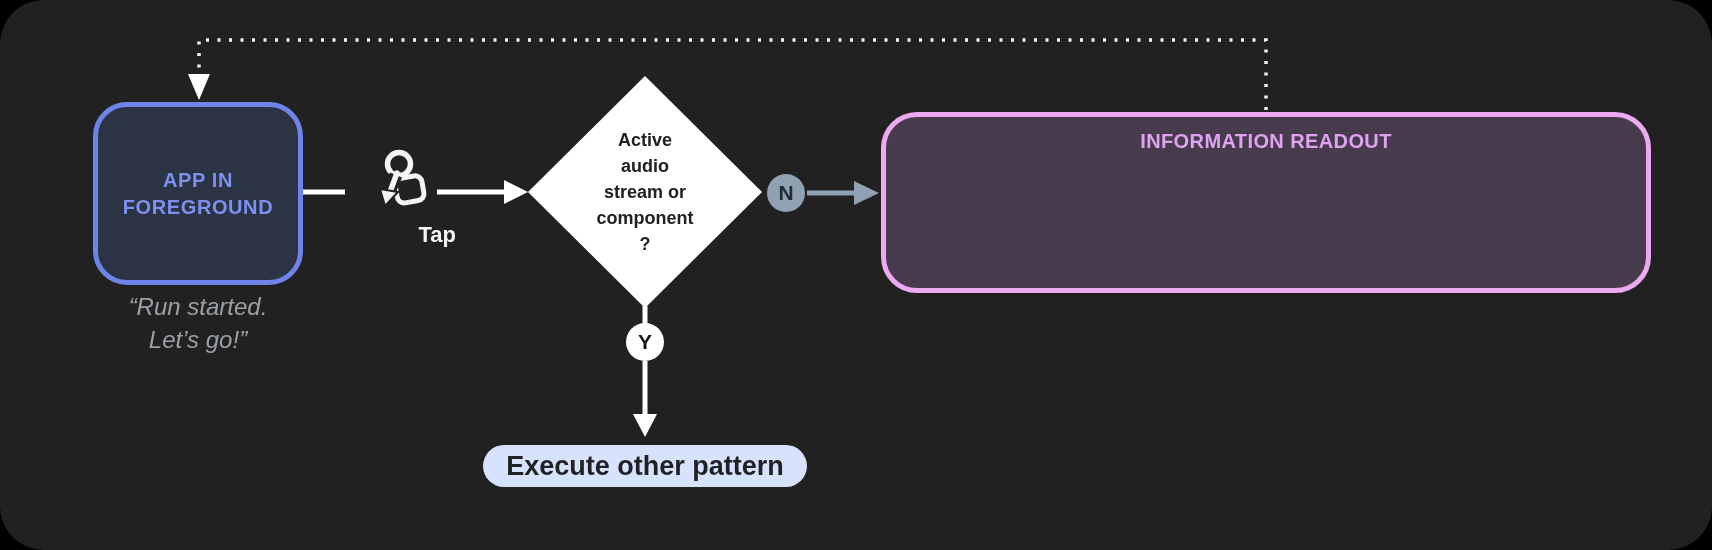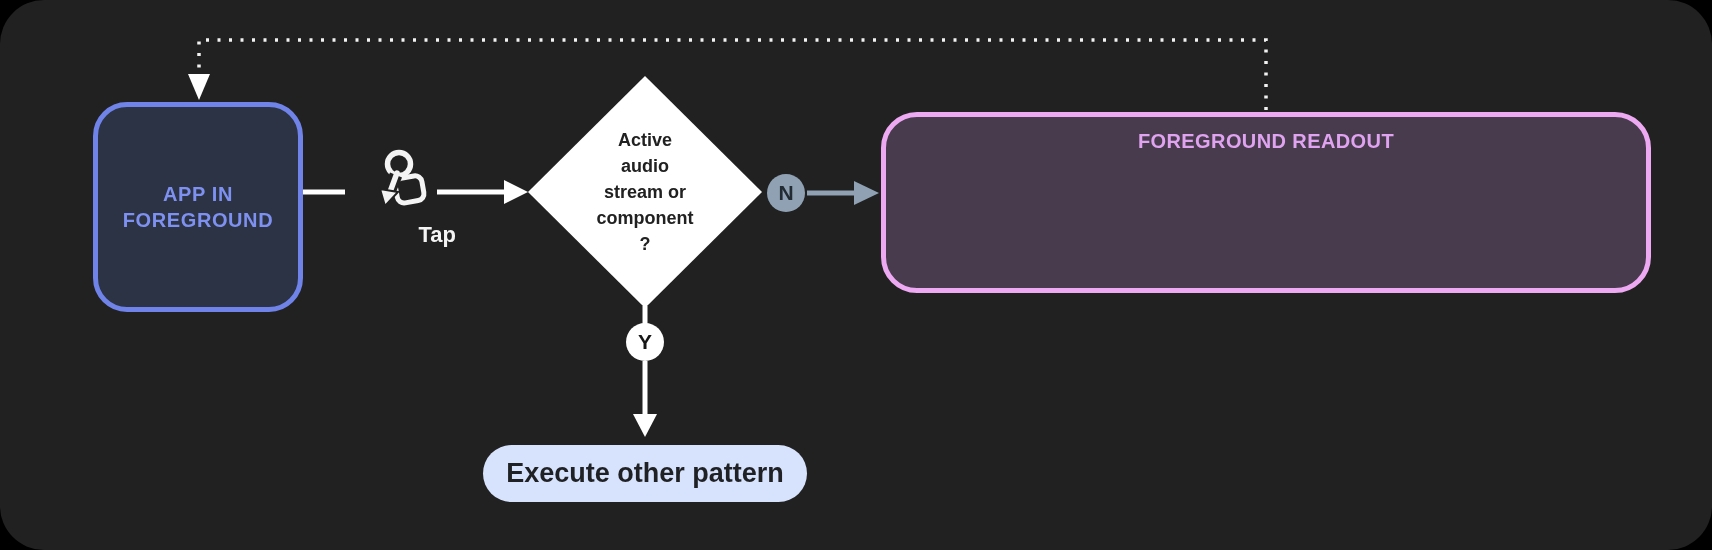--- a/index.html
+++ b/index.html
@@ -3,21 +3,21 @@
 <meta charset="utf-8">
 <style>
   html,body{margin:0;padding:0;background:#000;}
   .stage{position:relative;width:1712px;height:550px;font-family:"Liberation Sans",sans-serif;overflow:hidden;}
   .panel{position:absolute;inset:0;background:#212121;border-radius:44px;}
 
   .connectors{position:absolute;left:0;top:0;}
 
   
   .app-node{
-    position:absolute;left:93px;top:102px;width:210px;height:210px;
+    position:absolute;left:93px;top:102px;width:210px;height:183px;
     background:#2B3344;border:5px solid #6F83E8;border-radius:34px;
     box-sizing:border-box;display:flex;align-items:center;justify-content:center;
   }
   .app-node .label{
     color:#7E90F0;font-size:20px;font-weight:700;letter-spacing:.6px;
     line-height:1.32;text-align:center;white-space:pre-line;
   }
   .app-caption{
     position:absolute;left:58px;top:290px;width:280px;text-align:center;
     color:#9AA0A6;font-size:24px;font-style:italic;line-height:1.38;white-space:pre-line;
@@ -61,21 +61,21 @@
   .readout-title{
     color:#DFA3F0;font-size:20px;font-weight:700;letter-spacing:.4px;
   }
   .readout-body{
     margin-top:18px;color:#FAFAFA;font-size:28px;font-weight:700;font-style:italic;
     line-height:1.42;text-align:center;white-space:pre-line;
   }
 
   
   .execute-pill{
-    position:absolute;left:483px;top:445px;width:324px;height:57px;
+    position:absolute;left:483px;top:445px;width:324px;height:42px;
     background:#D7E3FC;border-radius:29px;
     display:flex;align-items:center;justify-content:center;
   }
   .execute-pill .label{color:#1F2124;font-size:27px;font-weight:700;}
 </style>
 </head>
 <body>
 
 <div class="stage">
   <div class="panel"></div>
@@ -94,20 +94,22 @@
     <polygon points="633,414 657,414 645,437" fill="#FFFFFF"></polygon>
 
     <line x1="807" y1="193" x2="856" y2="193" stroke="#8FA1B3" stroke-width="5"></line>
     <polygon points="854,181 879,193 854,205" fill="#8FA1B3"></polygon>
   </svg>
 
   <div class="app-node">
     <div class="label">APP IN
 FOREGROUND</div>
   </div>
+  <div class="app-caption">“Run started.
+Let’s go!”</div>
 
   <svg class="tap-icon" width="62" height="74" viewBox="0 0 62 74">
     <circle cx="28" cy="16" r="11.5" fill="none" stroke="#F4F4F4" stroke-width="5.5"></circle>
     <rect x="25" y="29" width="27" height="25" rx="7" fill="none" stroke="#F4F4F4" stroke-width="5" transform="rotate(-10 38 41)"></rect>
     <path d="M25,27 L18,44" stroke="#212121" stroke-width="13" fill="none"></path>
     <path d="M26,25 L19,44" stroke="#F4F4F4" stroke-width="5.5" fill="none" stroke-linecap="round"></path>
     <polygon points="9,41 27,44 14,58" fill="#F4F4F4" stroke="#212121" stroke-width="2"></polygon>
   </svg>
   <div class="tap-label">Tap</div>
 
@@ -116,19 +118,19 @@
 audio
 stream or
 component
 ?</div>
   </div>
 
   <div class="badge badge-n">N</div>
   <div class="badge badge-y">Y</div>
 
   <div class="readout-node">
-    <div class="readout-title">FOREGROUND READOUT</div>
+    <div class="readout-title">INFORMATION READOUT</div>
   </div>
 
   <div class="execute-pill">
     <div class="label">Execute other pattern</div>
   </div>
 </div>
 
 </body></html>

